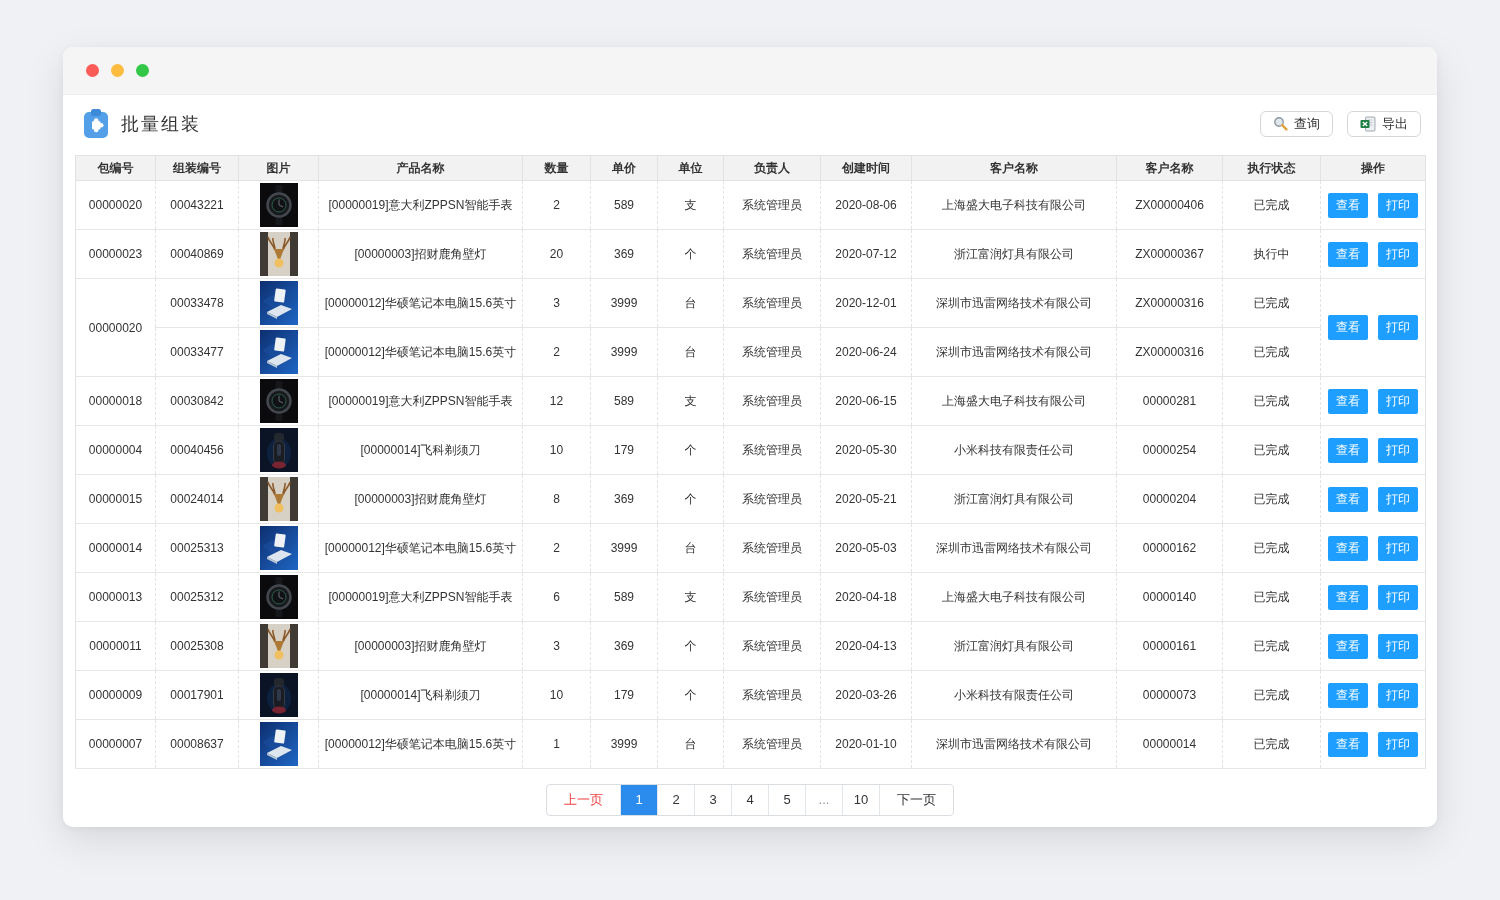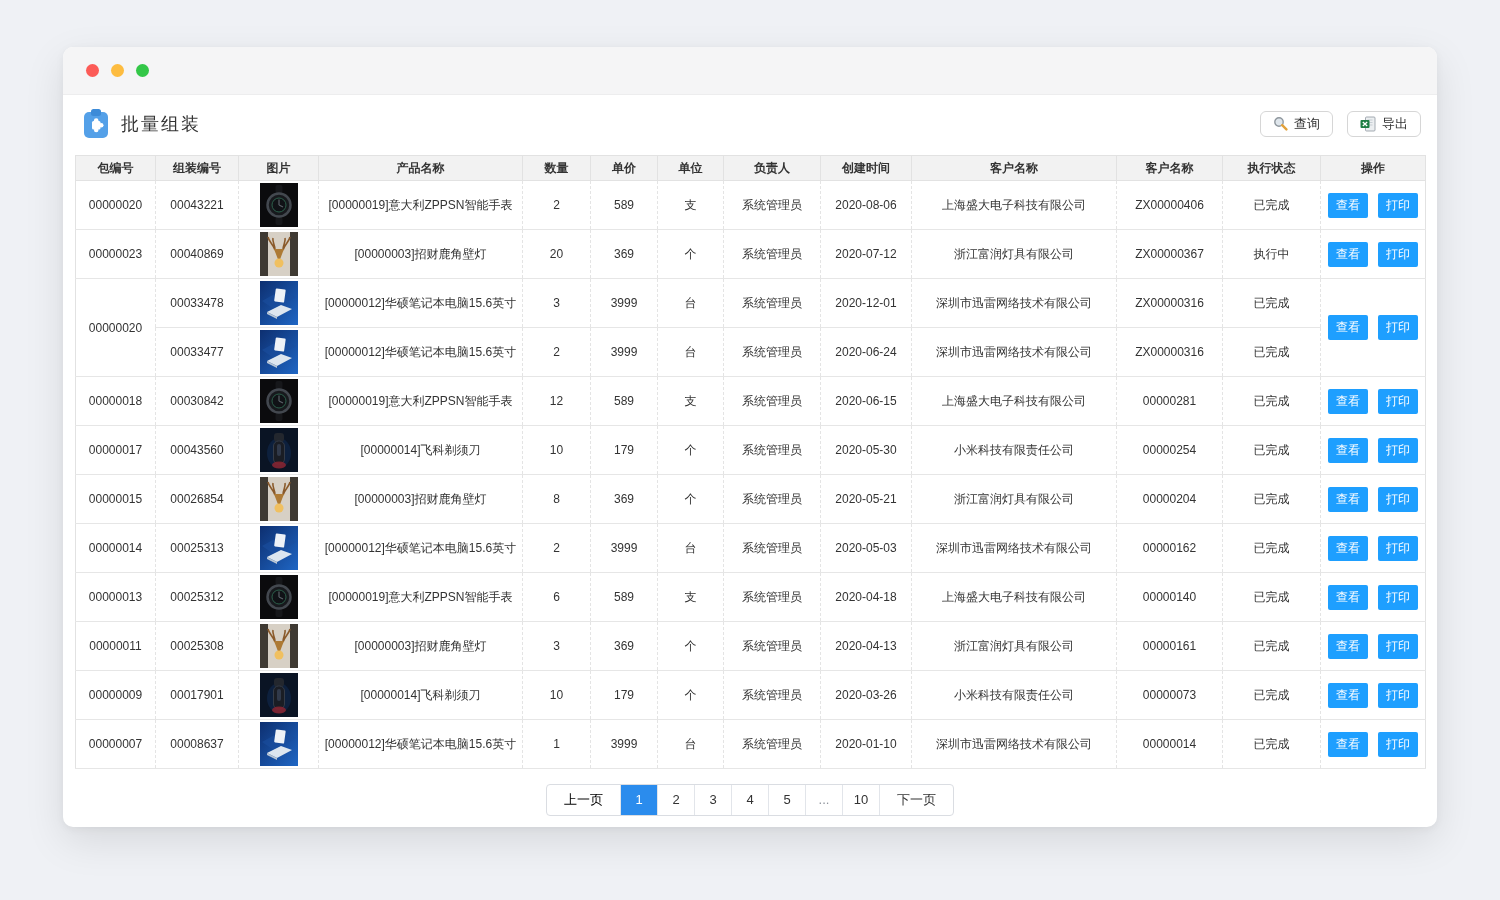--- a/index.html
+++ b/index.html
@@ -65,21 +65,21 @@
   
   .pager { display:flex; justify-content:center; margin-top:15px; }
   .pager-inner { display:flex; border:1px solid #dadde2; border-radius:4px; overflow:hidden; background:#fff; }
   .pitem {
     min-width:37px; height:30px; line-height:30px; text-align:center; font-size:13px;
     color:#333; border-left:1px solid #e2e5ea; cursor:pointer; padding:0 6px;
   }
   .pitem:first-child { border-left:none; }
   .pitem.prev, .pitem.next { padding:0 17px; }
   .pitem.active { background:#2b8ced; color:#fff; cursor:default; }
-  .pitem.disabled { color:#000000; cursor:default; }
+  .pitem.disabled { color:#ef4444; cursor:default; }
   .pitem.ellipsis { color:#8f949c; }
 </style>
 </head>
 <body>
 
 <div class="card">
 
   <div class="topbar">
     <span class="dot traffic-dot" style="background: rgb(252, 91, 87);"></span>
     <span class="dot traffic-dot" style="background: rgb(253, 188, 64);"></span>
@@ -287,22 +287,22 @@
             <td>589</td>
             <td>支</td>
             <td>系统管理员</td>
             <td>2020-06-15</td>
             <td>上海盛大电子科技有限公司</td>
             <td>00000281</td>
             <td>已完成</td>
             <td><button class="abtn">查看</button><button class="abtn">打印</button></td>
           </tr>
           <tr>
-            <td>00000017</td>
-            <td>00043560</td>
+            <td>00000004</td>
+            <td>00040456</td>
             <td>
               <div class="thumb">
                 <svg width="38" height="44" viewBox="0 0 38 44">
                   <rect width="38" height="44" fill="#0a1424"></rect>
                   <ellipse cx="19" cy="25" rx="12" ry="15" fill="#102a52" opacity="0.55"></ellipse>
                   <rect x="14" y="5" width="10" height="9" rx="3" fill="#23272e"></rect>
                   <rect x="13.5" y="13" width="11" height="23" rx="5" fill="#1a1d24" stroke="#343b47" stroke-width="1"></rect>
                   <rect x="17" y="16" width="4" height="12" rx="2" fill="#30394a"></rect>
                   <ellipse cx="19" cy="37" rx="7" ry="3.5" fill="#8c2430" opacity="0.85"></ellipse>
                 </svg>
@@ -314,21 +314,21 @@
             <td>个</td>
             <td>系统管理员</td>
             <td>2020-05-30</td>
             <td>小米科技有限责任公司</td>
             <td>00000254</td>
             <td>已完成</td>
             <td><button class="abtn">查看</button><button class="abtn">打印</button></td>
           </tr>
           <tr>
             <td>00000015</td>
-            <td>00026854</td>
+            <td>00024014</td>
             <td>
               <div class="thumb">
                 <svg width="38" height="44" viewBox="0 0 38 44">
                   <rect width="38" height="44" fill="#d7d0c5"></rect>
                   <rect width="8" height="44" fill="#3f3a33"></rect>
                   <rect x="30" width="8" height="44" fill="#3f3a33"></rect>
                   <path d="M15 18 C13 12 9 10 8 5 M15 18 C15 12 12 10 13 6 M23 18 C25 12 29 10 30 5 M23 18 C23 12 26 10 25 6" stroke="#8a5a2b" stroke-width="1.6" fill="none"></path>
                   <path d="M14 17 L24 17 L19 30 Z" fill="#ad7a35"></path>
                   <circle cx="19" cy="31" r="4.5" fill="#f0c060"></circle>
                 </svg>

